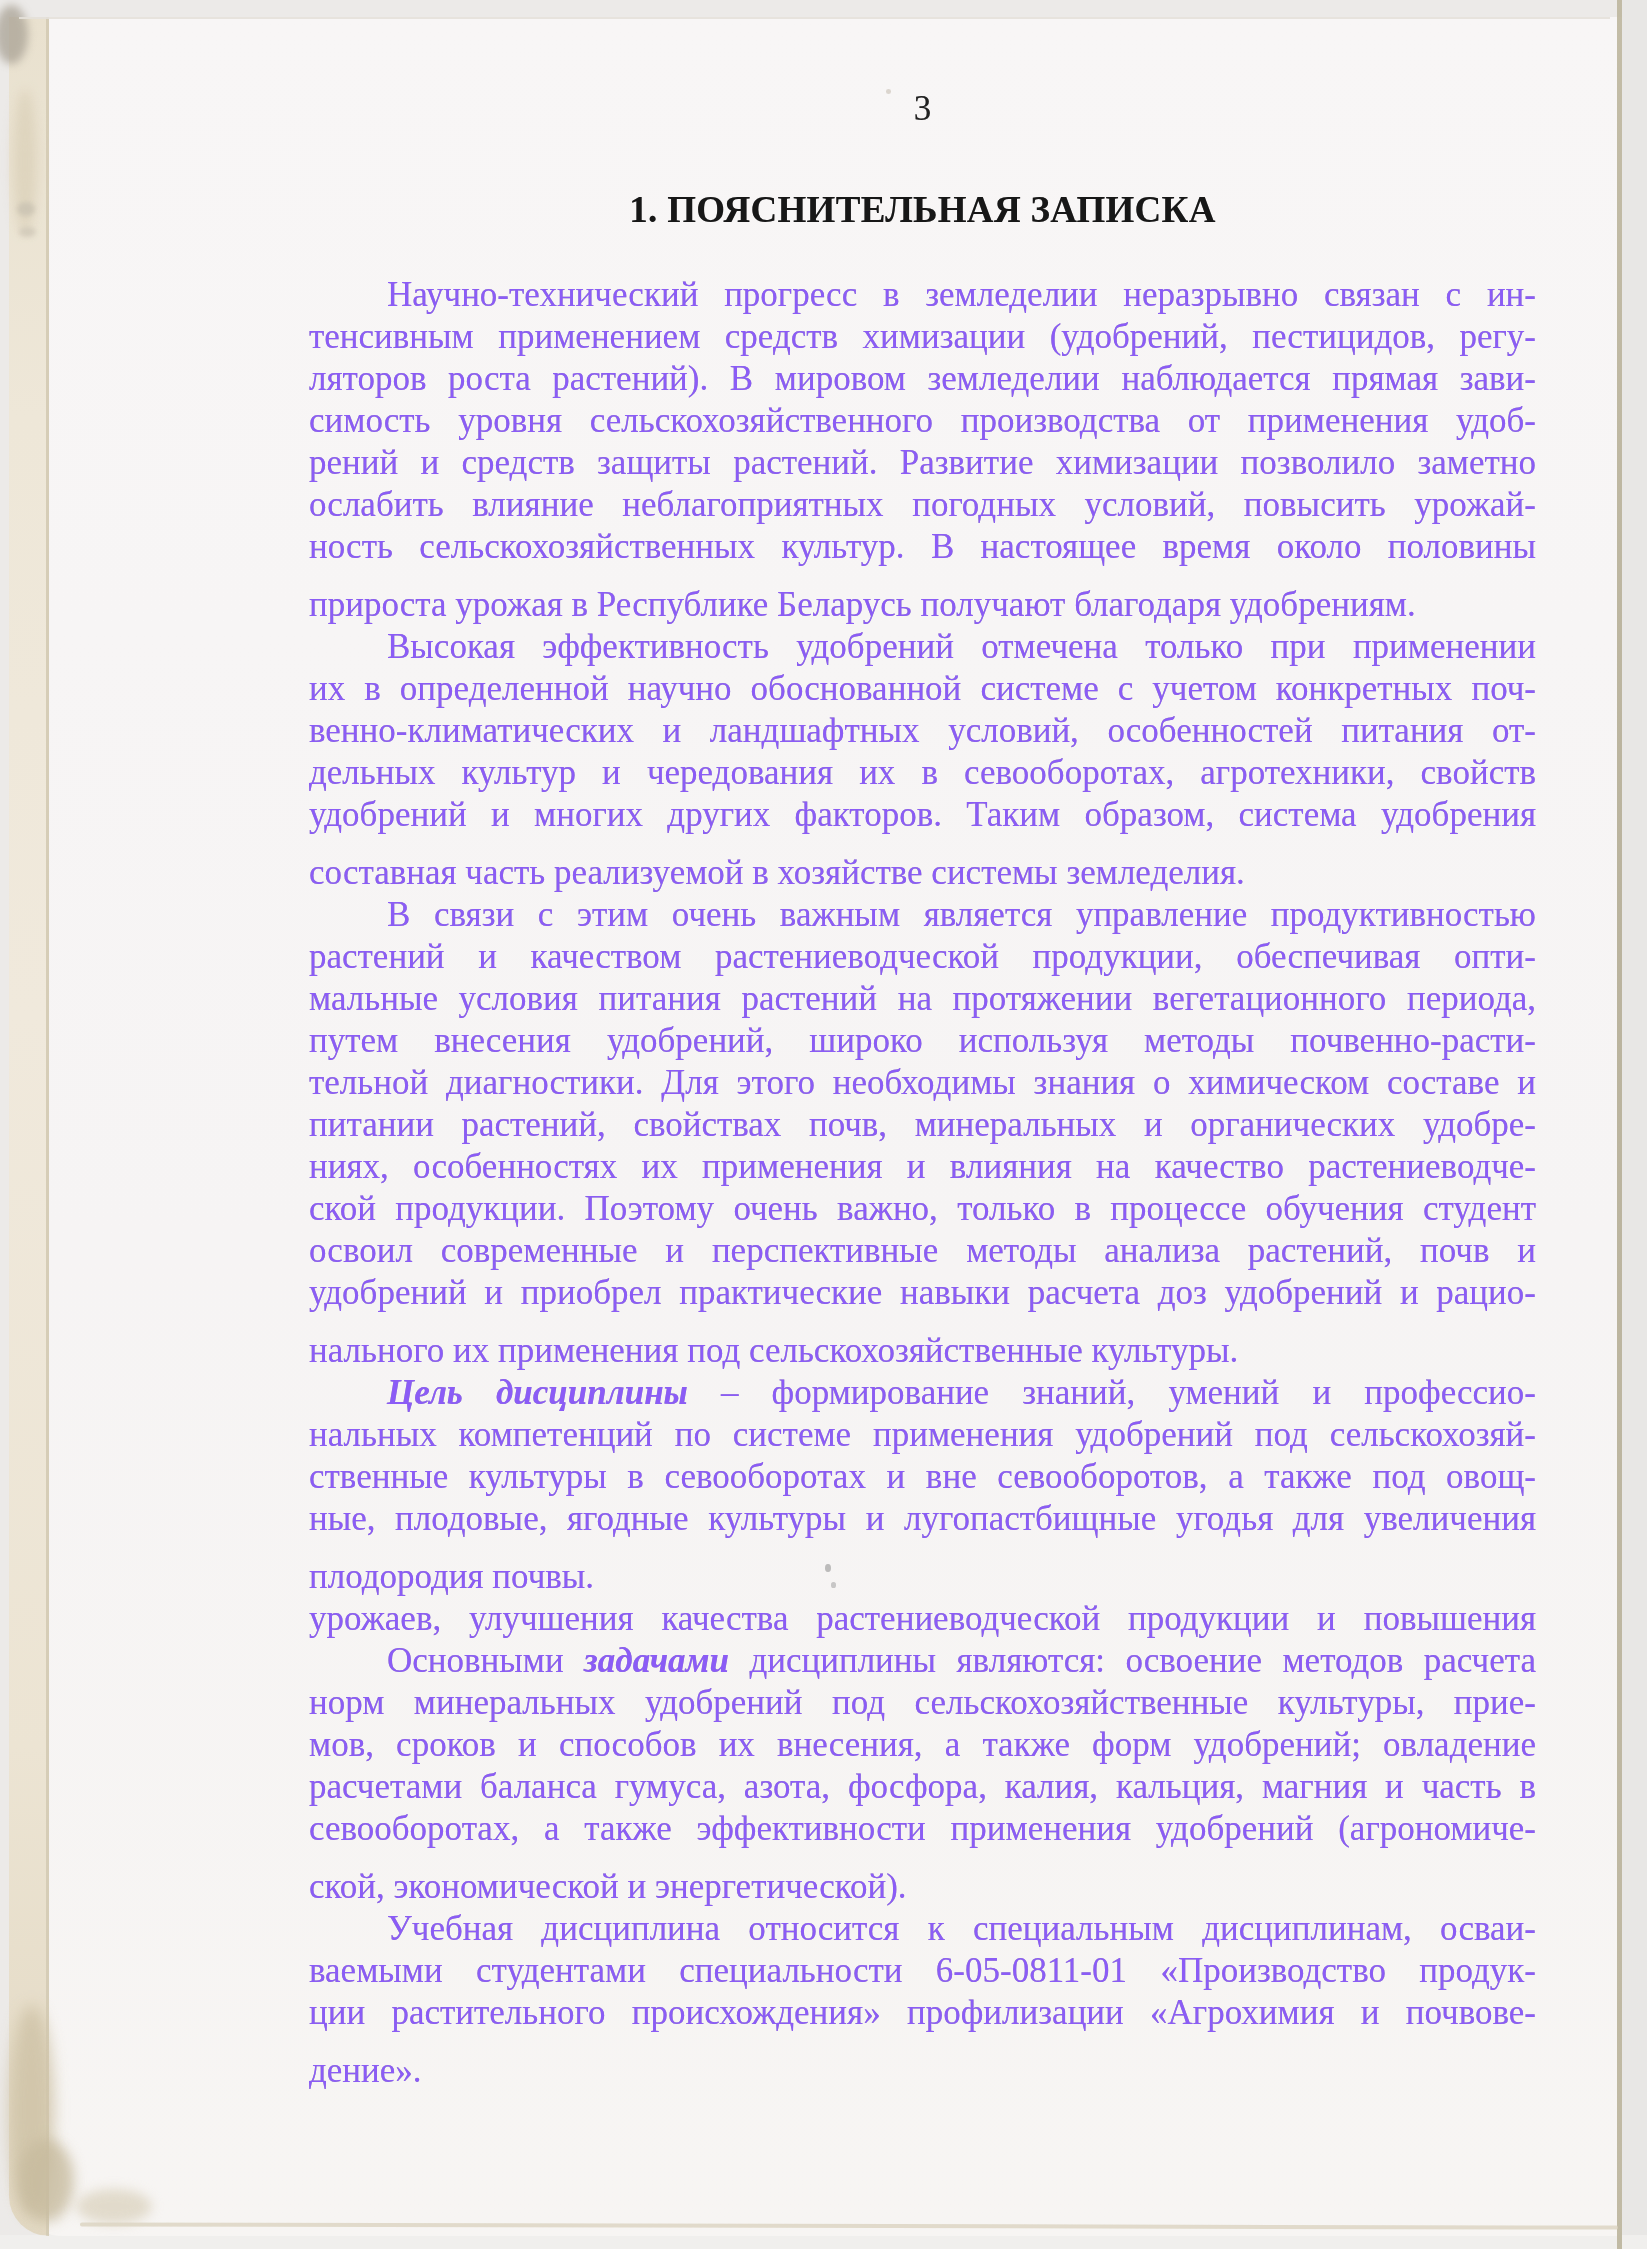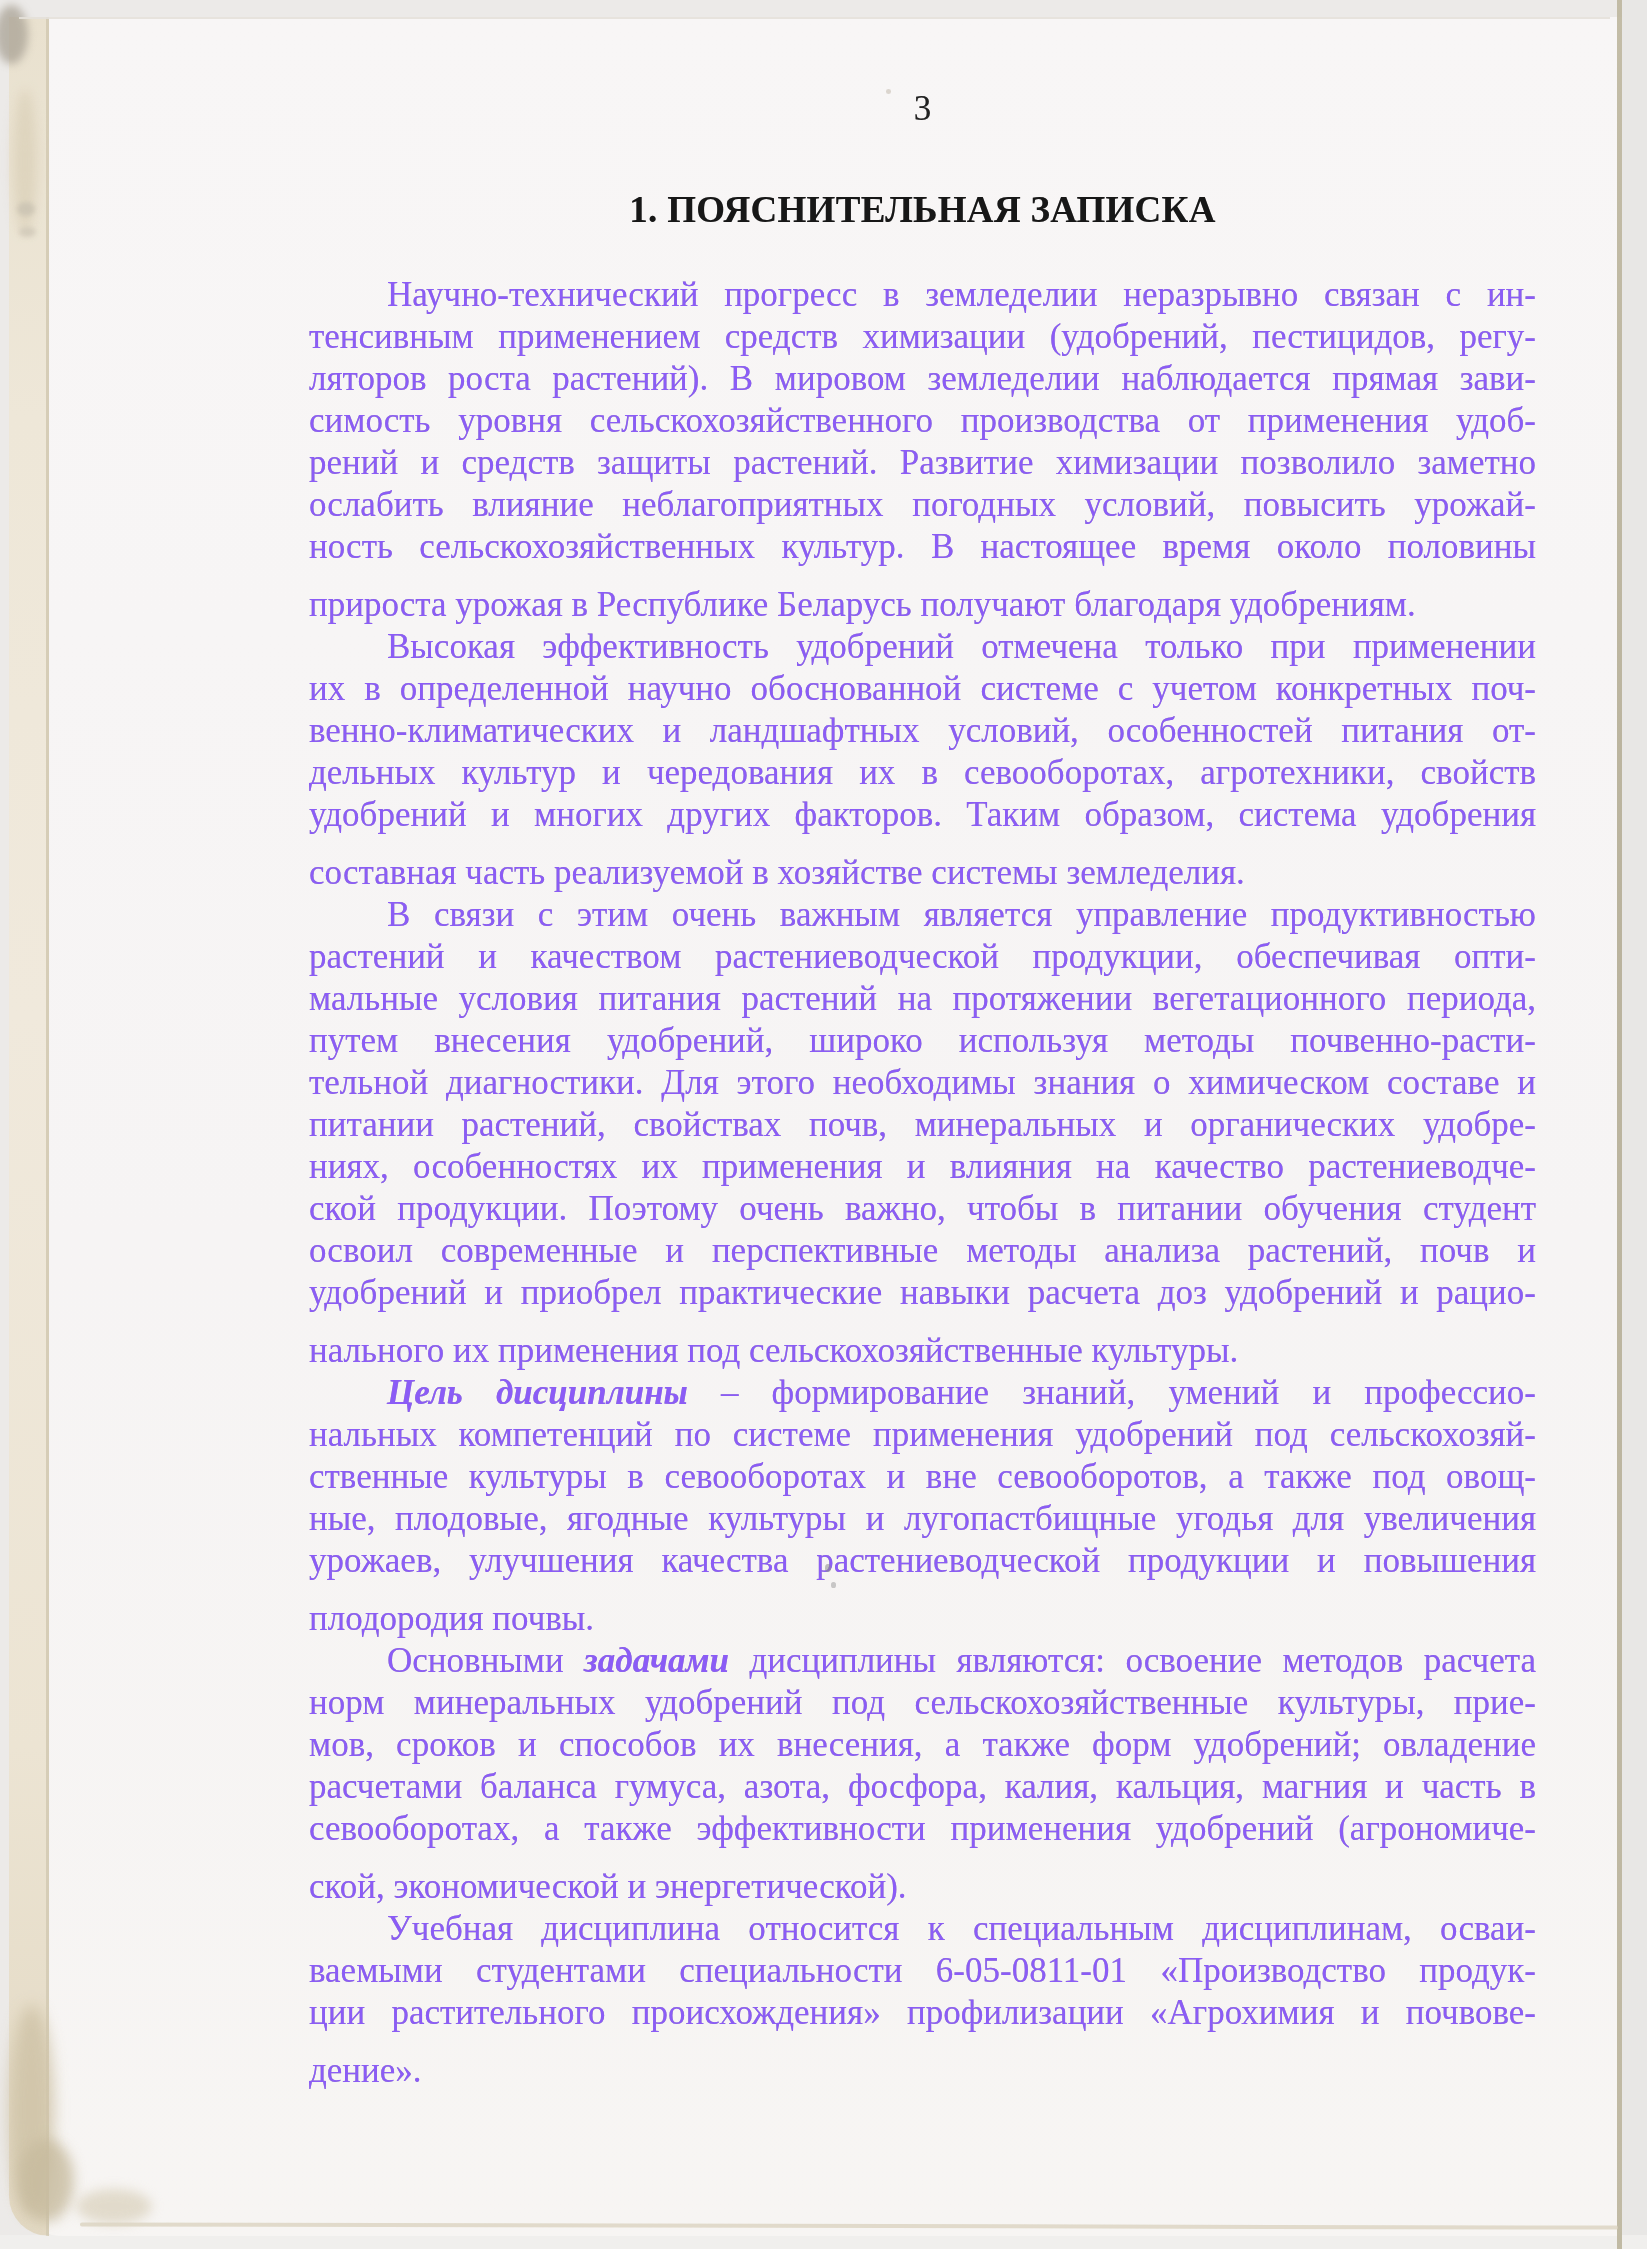--- a/index.html
+++ b/index.html
@@ -194,30 +194,30 @@
       <div class="line">дельных культур и чередования их в севооборотах, агротехники, свойств</div>
       <div class="line">удобрений и многих других факторов. Таким образом, система удобрения</div>
       <div class="line end">составная часть реализуемой в хозяйстве системы земледелия.</div>
       <div class="line indent">В связи с этим очень важным является управление продуктивностью</div>
       <div class="line">растений и качеством растениеводческой продукции, обеспечивая опти-</div>
       <div class="line">мальные условия питания растений на протяжении вегетационного периода,</div>
       <div class="line">путем внесения удобрений, широко используя методы почвенно-расти-</div>
       <div class="line">тельной диагностики. Для этого необходимы знания о химическом составе и</div>
       <div class="line">питании растений, свойствах почв, минеральных и органических удобре-</div>
       <div class="line">ниях, особенностях их применения и влияния на качество растениеводче-</div>
-      <div class="line">ской продукции. Поэтому очень важно, чтобы в питании обучения студент</div>
+      <div class="line">ской продукции. Поэтому очень важно, только в процессе обучения студент</div>
       <div class="line">освоил современные и перспективные методы анализа растений, почв и</div>
       <div class="line">удобрений и приобрел практические навыки расчета доз удобрений и рацио-</div>
       <div class="line end">нального их применения под сельскохозяйственные культуры.</div>
       <div class="line indent"><span class="seg-bi">Цель дисциплины</span><span> – формирование знаний, умений и профессио-</span></div>
       <div class="line">нальных компетенций по системе применения удобрений под сельскохозяй-</div>
       <div class="line">ственные культуры в севооборотах и вне севооборотов, а также под овощ-</div>
       <div class="line">ные, плодовые, ягодные культуры и лугопастбищные угодья для увеличения</div>
+      <div class="line end">плодородия почвы.</div>
       <div class="line">урожаев, улучшения качества растениеводческой продукции и повышения</div>
-      <div class="line end">плодородия почвы.</div>
       <div class="line indent"><span>Основными </span><span class="seg-bi">задачами</span><span> дисциплины являются: освоение методов расчета</span></div>
       <div class="line">норм минеральных удобрений под сельскохозяйственные культуры, прие-</div>
       <div class="line">мов, сроков и способов их внесения, а также форм удобрений; овладение</div>
       <div class="line">расчетами баланса гумуса, азота, фосфора, калия, кальция, магния и часть в</div>
       <div class="line">севооборотах, а также эффективности применения удобрений (агрономиче-</div>
       <div class="line end">ской, экономической и энергетической).</div>
       <div class="line indent">Учебная дисциплина относится к специальным дисциплинам, осваи-</div>
       <div class="line">ваемыми студентами специальности 6-05-0811-01 «Производство продук-</div>
       <div class="line">ции растительного происхождения» профилизации «Агрохимия и почвове-</div>
       <div class="line end">дение».</div>

